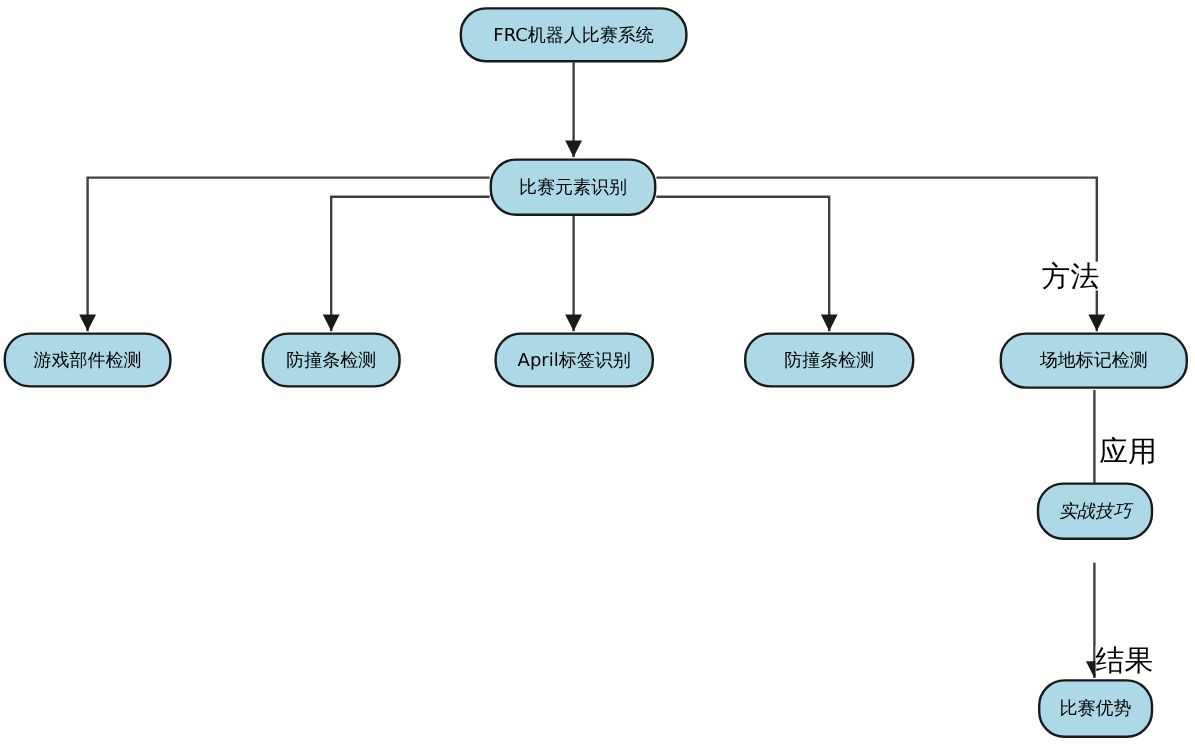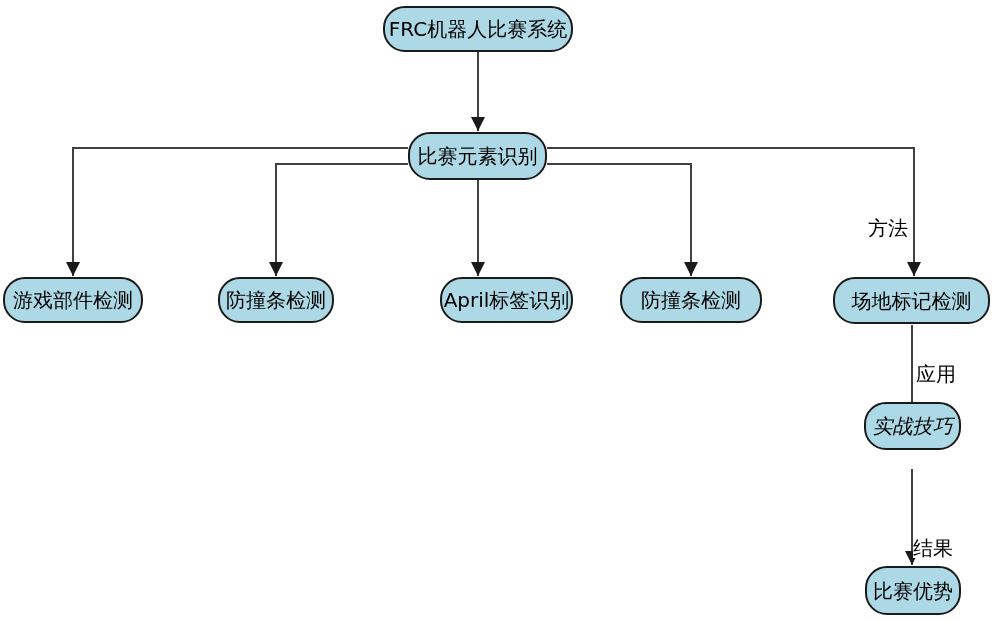--- a/index.html
+++ b/index.html
@@ -38,39 +38,39 @@
   }
   .node {
     position: absolute;
     display: flex;
     align-items: center;
     justify-content: center;
     background: var(--node-fill);
     border: 2px solid var(--node-border);
     border-radius: 22px;
     color: var(--text);
-    font-size: 20px;
+    font-size: 15px;
     line-height: 1;
     white-space: nowrap;
     text-align: center;
   }
   .edge-label {
     position: absolute;
     color: var(--text);
-    font-size: 20px;
+    font-size: 24px;
     line-height: 1;
     white-space: nowrap;
     background: var(--background);
   }
   
   .n-root        { left: 383px; top: 6px;   width: 190px; height: 46px; }
   .n-elements    { left: 408px; top: 132px; width: 139px; height: 48px; }
   .n-game-piece  { left: 3px;   top: 277px; width: 140px; height: 46px; }
   .n-bumper      { left: 218px; top: 277px; width: 116px; height: 46px; }
-  .n-april-tag   { left: 412px; top: 277px; width: 133px; height: 46px; margin-left: 28px; }
+  .n-april-tag   { left: 412px; top: 277px; width: 133px; height: 46px; }
   .n-field-marker{ left: 620px; top: 277px; width: 142px; height: 46px; }
   .n-tech        { left: 833px; top: 277px; width: 157px; height: 47px; }
   .n-practical   { left: 864px; top: 402px; width: 97px;  height: 48px; font-style: italic; }
   .n-advantage   { left: 865px; top: 566px; width: 96px;  height: 49px; }
   
   .l-method      { left: 868px; top: 218px; }
   .l-application { left: 916px; top: 364px; }
   .l-result      { left: 913px; top: 538px; }
 </style>
 </head>

